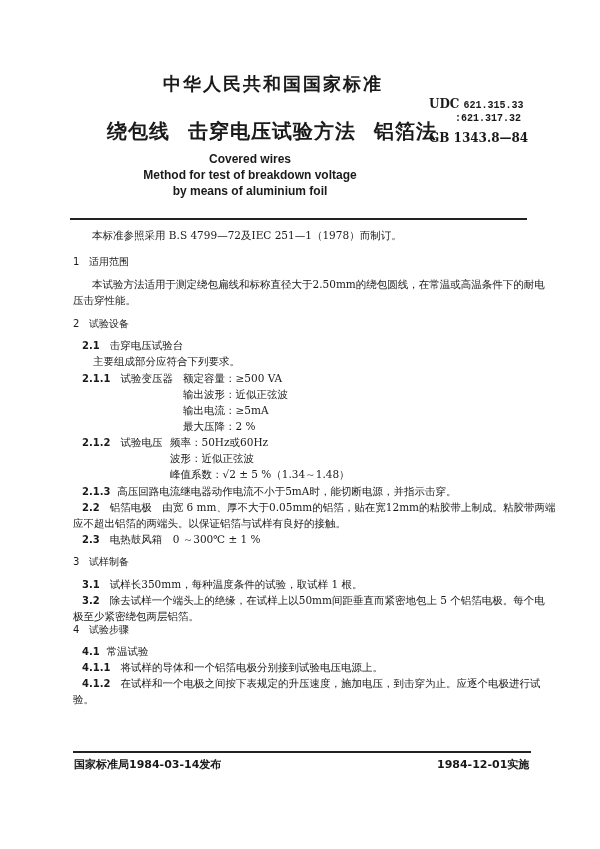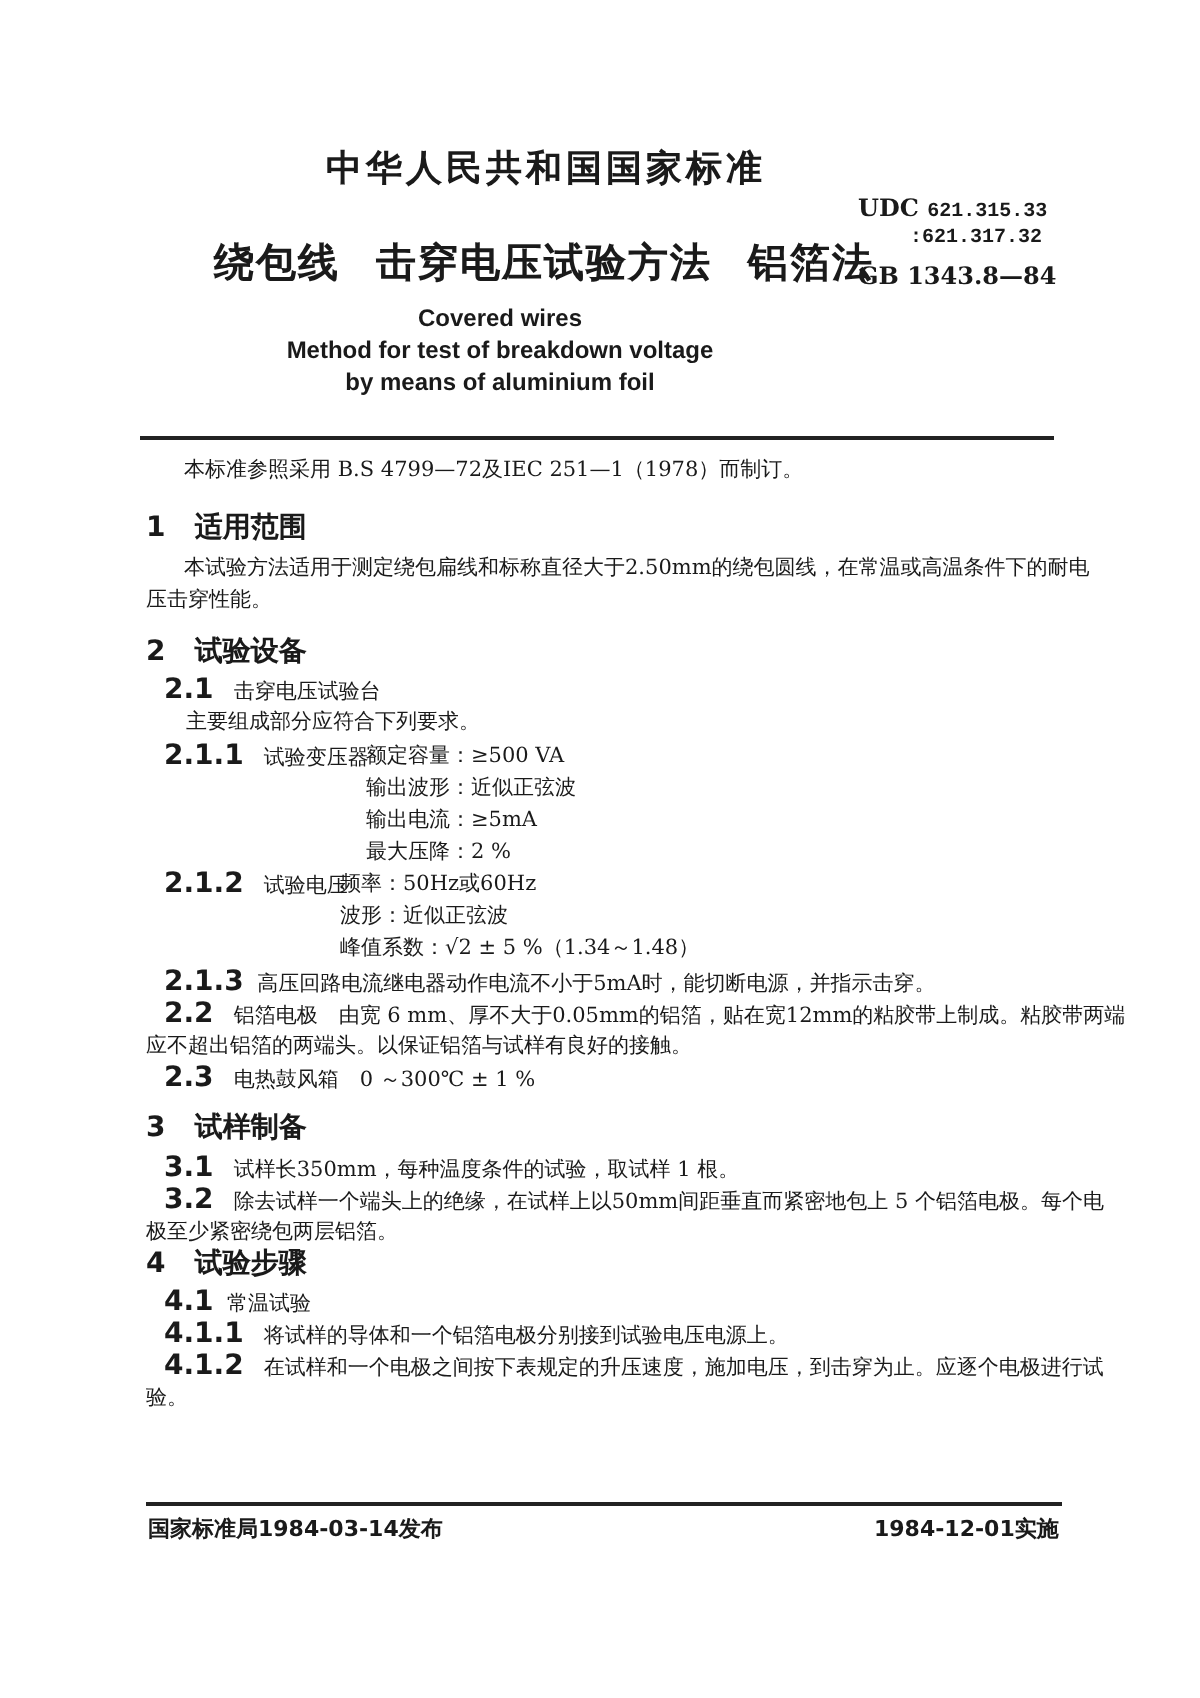--- a/index.html
+++ b/index.html
@@ -8,22 +8,22 @@
   .abs { position: absolute; white-space: nowrap; }
   .sans { font-family: "DejaVu Sans", "Liberation Sans", sans-serif; }
   .country { left: 163px; top: 72px; font-size: 18px; letter-spacing: 2px; font-weight: bold; }
   .title { left: 107px; top: 118px; font-size: 20px; font-weight: bold; letter-spacing: 1px; }
   .title span.gap { display: inline-block; width: 18px; }
   .en { font-size: 12px; font-weight: bold; text-align: center; width: 240px; left: 130px; font-family: "Liberation Sans", sans-serif; }
   .udc { left: 429px; font-size: 12px; font-weight: bold; }
   .udc .num { font-family: "Liberation Mono", monospace; font-size: 10px; }
   .rule { position: absolute; height: 2px; background: #222; }
   .body-text { font-size: 10.5px; line-height: 14px; }
-  .num-label { font-family: "DejaVu Sans", sans-serif; font-weight: bold; font-size: 14px; }
-  .h { font-size: 14px; font-weight: bold; font-family: "DejaVu Sans", sans-serif; }
+  .num-label { font-family: "DejaVu Sans", sans-serif; font-weight: bold; font-size: 10px; }
+  .h { font-size: 10px; font-weight: normal; font-family: "DejaVu Sans", sans-serif; }
   .footer { font-size: 11px; font-weight: bold; font-family: "DejaVu Sans", sans-serif; }
 </style>
 </head>
 <body>
 
 <div class="abs country sans">中华人民共和国国家标准</div>
 
 <div class="abs title sans">
   <span>绕包线</span><span class="gap"></span><span>击穿电压试验方法</span><span class="gap"></span><span>铝箔法</span>
 </div>

